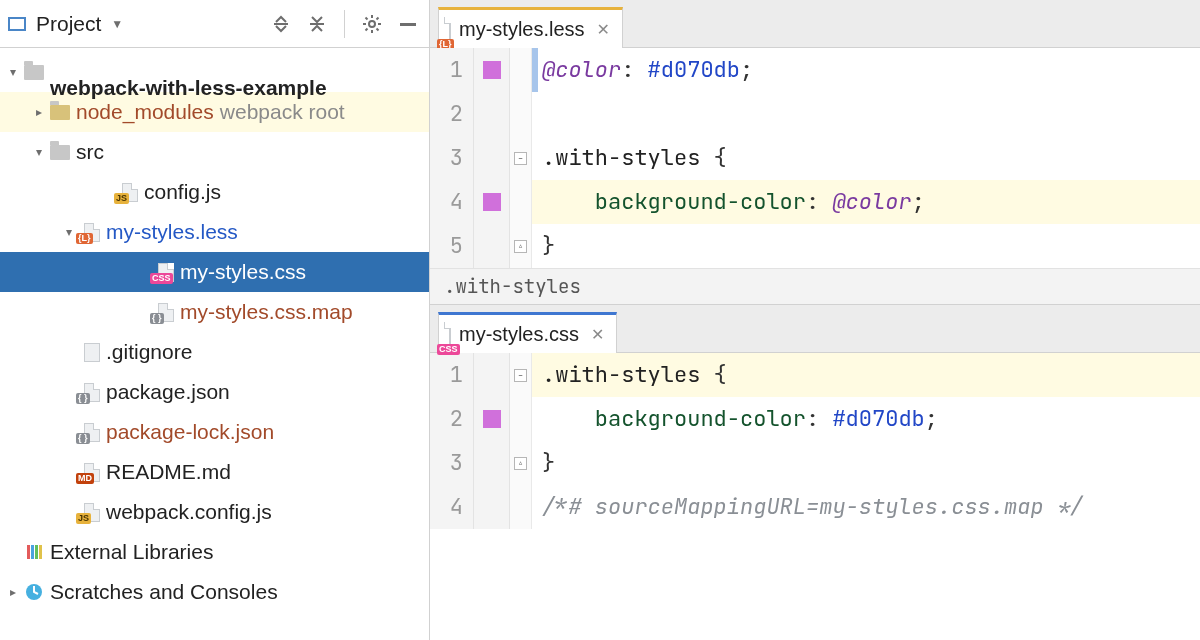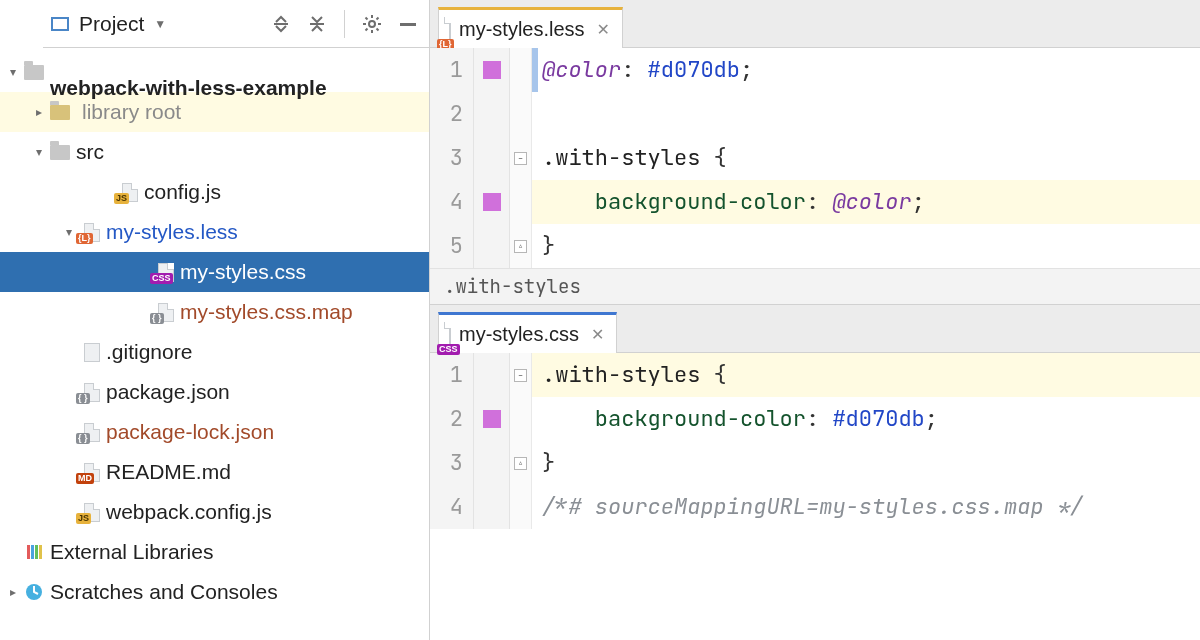--- a/index.html
+++ b/index.html
@@ -1,21 +1,21 @@
 <!DOCTYPE html>
 <html><head>
 <meta charset="utf-8">
 <style>
   * { box-sizing: border-box; margin: 0; padding: 0; }
   html, body { width: 1200px; height: 640px; font-family: "Segoe UI", Arial, sans-serif; font-size: 20px; background: #fff; color: #222; overflow: hidden; }
   .ide { display: flex; width: 100%; height: 100%; }
 
   
   .sidebar { width: 430px; border-right: 1px solid #d1d1d1; display: flex; flex-direction: column; }
-  .sb-toolbar { display: flex; align-items: center; gap: 10px; padding: 6px 8px; border-bottom: 1px solid #d1d1d1; height: 48px; margin-left: 43px; }
+  .sb-toolbar { display: flex; align-items: center; gap: 10px; padding: 6px 8px; border-bottom: 1px solid #d1d1d1; height: 48px; }
   .sb-toolbar .proj-icon { width: 18px; height: 14px; border: 2px solid #4a86c7; background: #fff; }
   .sb-toolbar .label { font-size: 21px; }
   .sb-toolbar .drop { color: #6e6e6e; font-size: 12px; }
   .sb-toolbar .spacer { flex: 1; }
   .sb-toolbar .ticon { display:inline-flex; align-items:center; justify-content:center; width:26px; height:26px; color:#6e6e6e; }
   .sb-toolbar svg { display:block; }
   .sb-toolbar .sep { width:1px; height:28px; background:#d1d1d1; margin:0 4px; }
 
   .tree { flex:1; overflow:auto; padding-top:4px; font-size: 21px; }
   .node { display:flex; align-items:center; height:40px; white-space:nowrap; padding-right:6px; }
@@ -38,21 +38,21 @@
 
   
   .ic-folder { width:20px; height:15px; background:#c7c7c7; border-radius:1px; position:relative; }
   .ic-folder::before { content:""; position:absolute; top:-4px; left:0; width:9px; height:4px; background:#c7c7c7; border-radius:1px 1px 0 0; }
   
   .ic-file { width:16px; height:19px; background:#eef0f2; border:1px solid #c9cdd1; position:relative; }
   .ic-file .corner { position:absolute; top:-1px; right:-1px; width:7px; height:7px; background:#fff; border-left:1px solid #c9cdd1; border-bottom:1px solid #c9cdd1; }
   .badge { position:absolute; bottom:-2px; left:-2px; font-size:9px; font-weight:700; padding:0 2px; border-radius:2px; color:#fff; line-height:11px; }
   .b-js  { background:#e7b23c; color:#4a3500; }
   .b-less{ background:#e06634; }
-  .b-css { background:#a21caf;margin-top:12px; }
+  .b-css { background:#ec4899;margin-top:12px; }
   .b-md  { background:#c2410c; }
   .b-map { background:#8a8e94; }
   .ic-git { width:16px; height:19px; background:#eef0f2; border:1px solid #c9cdd1; }
   .ic-lib svg, .ic-scratch svg { display:block; }
 
   
   .editors { flex:1; display:flex; flex-direction:column; }
   .tabbar { display:flex; align-items:flex-end; height:48px; background:#ececec; border-bottom:1px solid #d1d1d1; padding-left:8px; gap:0; }
   .tab { display:flex; align-items:center; gap:8px; padding:8px 12px 7px 10px; background:#fff; border:1px solid #d1d1d1; border-bottom:none; position:relative; top:1px; }
   .tab.active-less { border-top:3px solid #e7b23c; }
@@ -137,21 +137,22 @@
         <span class="ficon">
             <span class="ic-folder"></span>
           </span>
         <span class="name">webpack-with-less-example</span>
       </div>
       <div class="node ind1 hl-yellow mod">
         <span class="arrow">▸</span>
         <span class="ficon">
             <span class="ic-folder" style="background:#d8c27a;"></span>
           </span>
-        <span class="dim">library root</span>
+        <span class="name">node_modules</span>
+        <span class="dim">webpack root</span>
       </div>
       <div class="node ind1">
         <span class="arrow">▾</span>
         <span class="ficon">
             <span class="ic-folder"></span>
           </span>
         <span class="name">src</span>
       </div>
       <div class="node ind3">
         <span class="arrow blank">▸</span>

